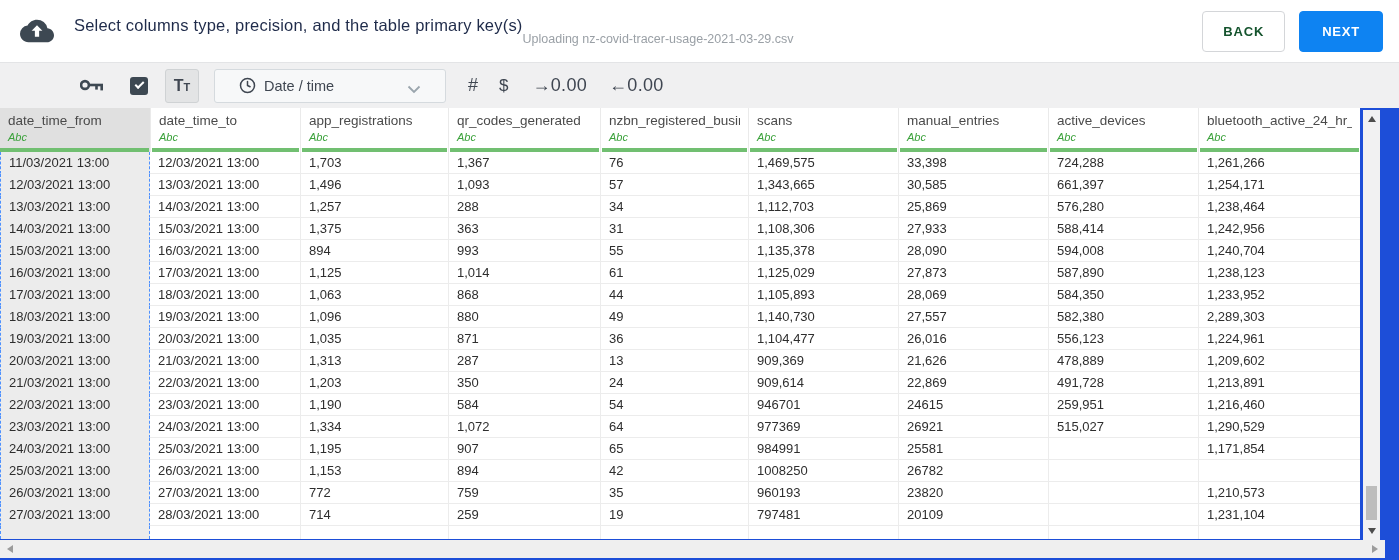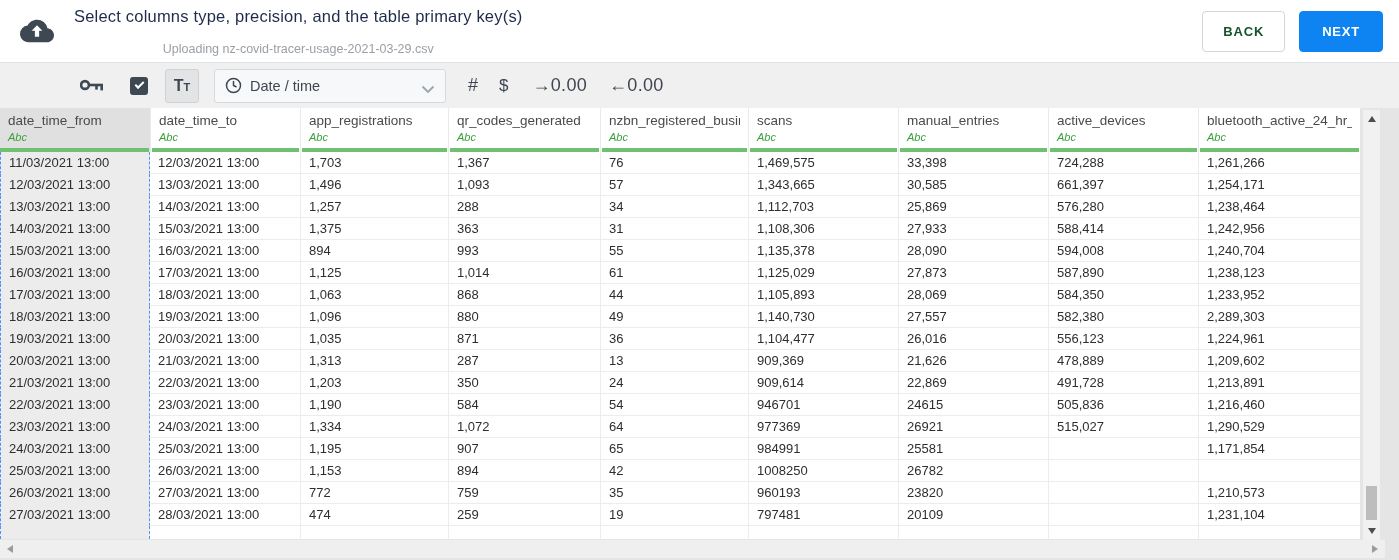--- a/index.html
+++ b/index.html
@@ -2,21 +2,21 @@
 <html><head>
 <meta charset="utf-8">
 <style>
   * { box-sizing: border-box; margin: 0; padding: 0; }
   html, body { width: 1399px; height: 560px; overflow: hidden; background: #fff;
                font-family: "Liberation Sans", sans-serif; }
 
   
   .app-header { display: flex; align-items: center; height: 62px; padding: 0 16px 0 20px; background: #fff; }
   .upload-badge { width: 34px; height: 26px; margin-right: 20px; flex: 0 0 auto; }
-  .titles { display: flex; flex-direction: column; text-align: center; }
+  .titles { display: flex; flex-direction: row; text-align: center; }
   .title { font-size: 16.5px; font-weight: 500; color: #1f2b4a; letter-spacing: .2px; }
   .subtitle { font-size: 12.5px; color: #9aa0a6; margin-top: 16px; }
   .header-actions { margin-left: auto; display: flex; align-items: center; }
   .btn { font-family: inherit; font-size: 13px; font-weight: 700; letter-spacing: .8px;
          padding: 0 20px; height: 41px; border-radius: 4px; cursor: pointer; }
   .btn.back { background: #fff; border: 1px solid #d4d6d9; color: #14532d; }
   .btn.next { background: #0e83f2; border: 1px solid #0e83f2; color: #fff; margin-left: 14px; padding: 0 22px; }
 
   
   .toolbar { height: 46px; background: #f0f0f1; border-top: 1px solid #e3e4e6;
@@ -25,31 +25,31 @@
   .checkbox { width: 18px; height: 18px; background: #3d4852; border-radius: 3px;
               display: flex; align-items: center; justify-content: center; margin-right: 17px; cursor: pointer; }
   .check { width: 9px; height: 5px; border-left: 2px solid #fff; border-bottom: 2px solid #fff;
            transform: rotate(-45deg) translate(1px,-1px); }
   .tt-btn { width: 34px; height: 34px; background: #e3e4e5; border: 1px solid #cfd2d4; border-radius: 3px;
             color: #3f4651; font-family: inherit; display: flex; align-items: center; justify-content: center;
             margin-right: 15px; cursor: pointer; }
   .tt-btn .t1 { font-size: 16px; font-weight: 600; }
   .tt-btn .t2 { font-size: 11px; font-weight: 600; margin-top: 3px; }
   .type-select { width: 232px; height: 34px; background: #f7f8f9; border: 1px solid #d5dade; border-radius: 3px;
-                 display: flex; align-items: center; padding: 0 10px; color: #3f4651; font-size: 14.5px;
+                 display: flex; align-items: center; padding: 0 24px; color: #3f4651; font-size: 14.5px;
                  margin-right: 22px; cursor: pointer; }
   .type-select .clock { width: 17px; height: 17px; margin-right: 8px; flex: 0 0 auto; }
   .type-select .chev { margin-left: auto; width: 14px; height: 9px; }
   .txticon { background: none; border: none; font-family: inherit; color: #3f4651; cursor: pointer; }
   .txticon.num { font-size: 18px; margin-right: 21px; }
   .txticon.cur { font-size: 17px; margin-right: 24px; }
   .txticon.dec { font-size: 18px; margin-right: 22px; letter-spacing: .3px; }
 
   
-  .table-area { position: relative; width: 1399px; height: 452px; background: #e5e5e5; }
+  .table-area { position: relative; width: 1399px; height: 452px; background: #1d4ed8; }
   table { border-collapse: separate; border-spacing: 0; table-layout: fixed; width: 1360px; }
   th { height: 44px; vertical-align: top; text-align: left; padding: 5px 8px 0; position: relative;
        background: #fff; border-left: 1px solid #eaeaea; font-weight: 400; cursor: pointer; }
   th:first-child { border-left: none; }
   th::after { content: ""; position: absolute; left: 1px; right: 1px; bottom: 0; height: 4px; background: #71bf71; }
   th:first-child::after { left: 0; }
   .col-name { font-size: 13.5px; color: #4a4a4a; white-space: nowrap; overflow: hidden; }
   .col-type { font-size: 11px; color: #3aa13a; margin-top: 3px; font-style: italic; }
   th.sel { background: #e0e0e0; }
   td { height: 22px; padding: 0 8px; font-size: 13px; color: #2e2e2e; white-space: nowrap; overflow: hidden;
@@ -306,21 +306,21 @@
             <td>1,213,891</td>
           </tr>
           <tr>
             <td class="sel">22/03/2021 13:00</td>
             <td>23/03/2021 13:00</td>
             <td>1,190</td>
             <td>584</td>
             <td>54</td>
             <td>946701</td>
             <td>24615</td>
-            <td>505,836</td>
+            <td>259,951</td>
             <td>1,216,460</td>
           </tr>
           <tr>
             <td class="sel">23/03/2021 13:00</td>
             <td>24/03/2021 13:00</td>
             <td>1,334</td>
             <td>1,072</td>
             <td>64</td>
             <td>977369</td>
             <td>26921</td>
@@ -356,21 +356,21 @@
             <td>759</td>
             <td>35</td>
             <td>960193</td>
             <td>23820</td>
             <td></td>
             <td>1,210,573</td>
           </tr>
           <tr>
             <td class="sel">27/03/2021 13:00</td>
             <td>28/03/2021 13:00</td>
-            <td>474</td>
+            <td>714</td>
             <td>259</td>
             <td>19</td>
             <td>797481</td>
             <td>20109</td>
             <td></td>
             <td>1,231,104</td>
           </tr>
           <tr class="filler">
             <td class="sel"></td>
             <td></td>

